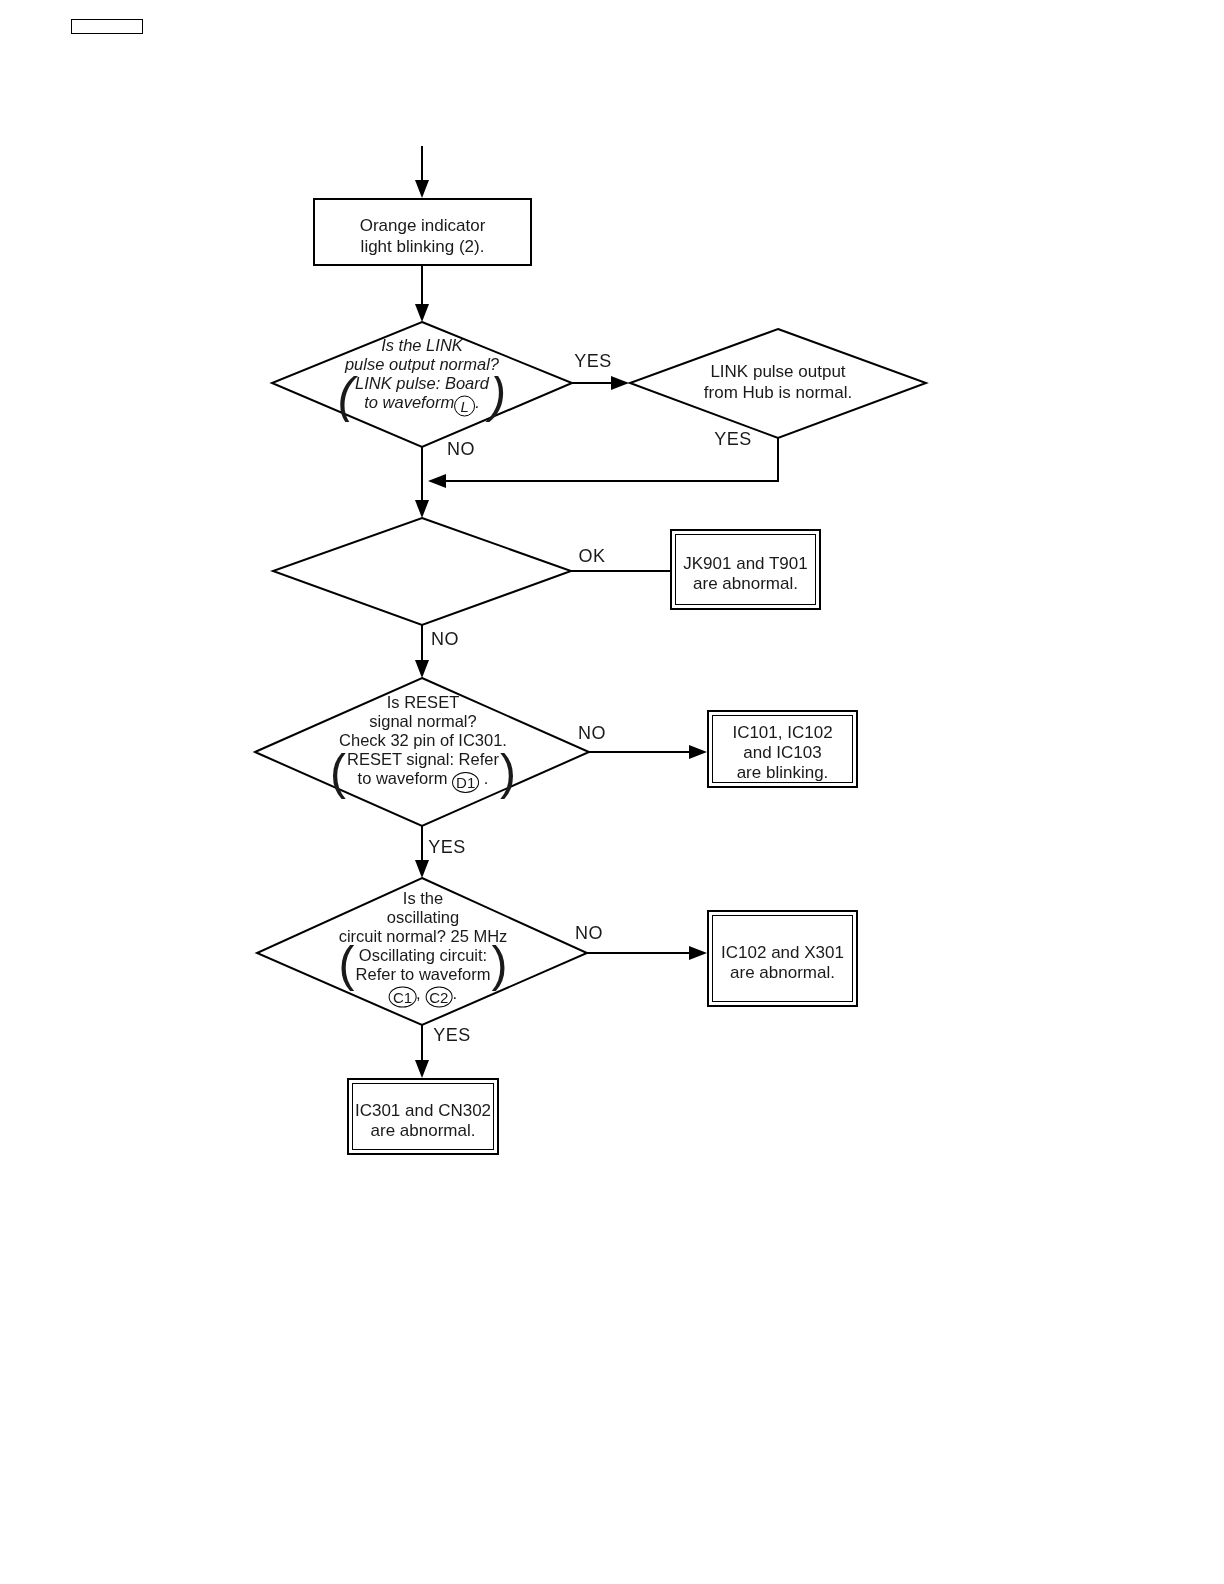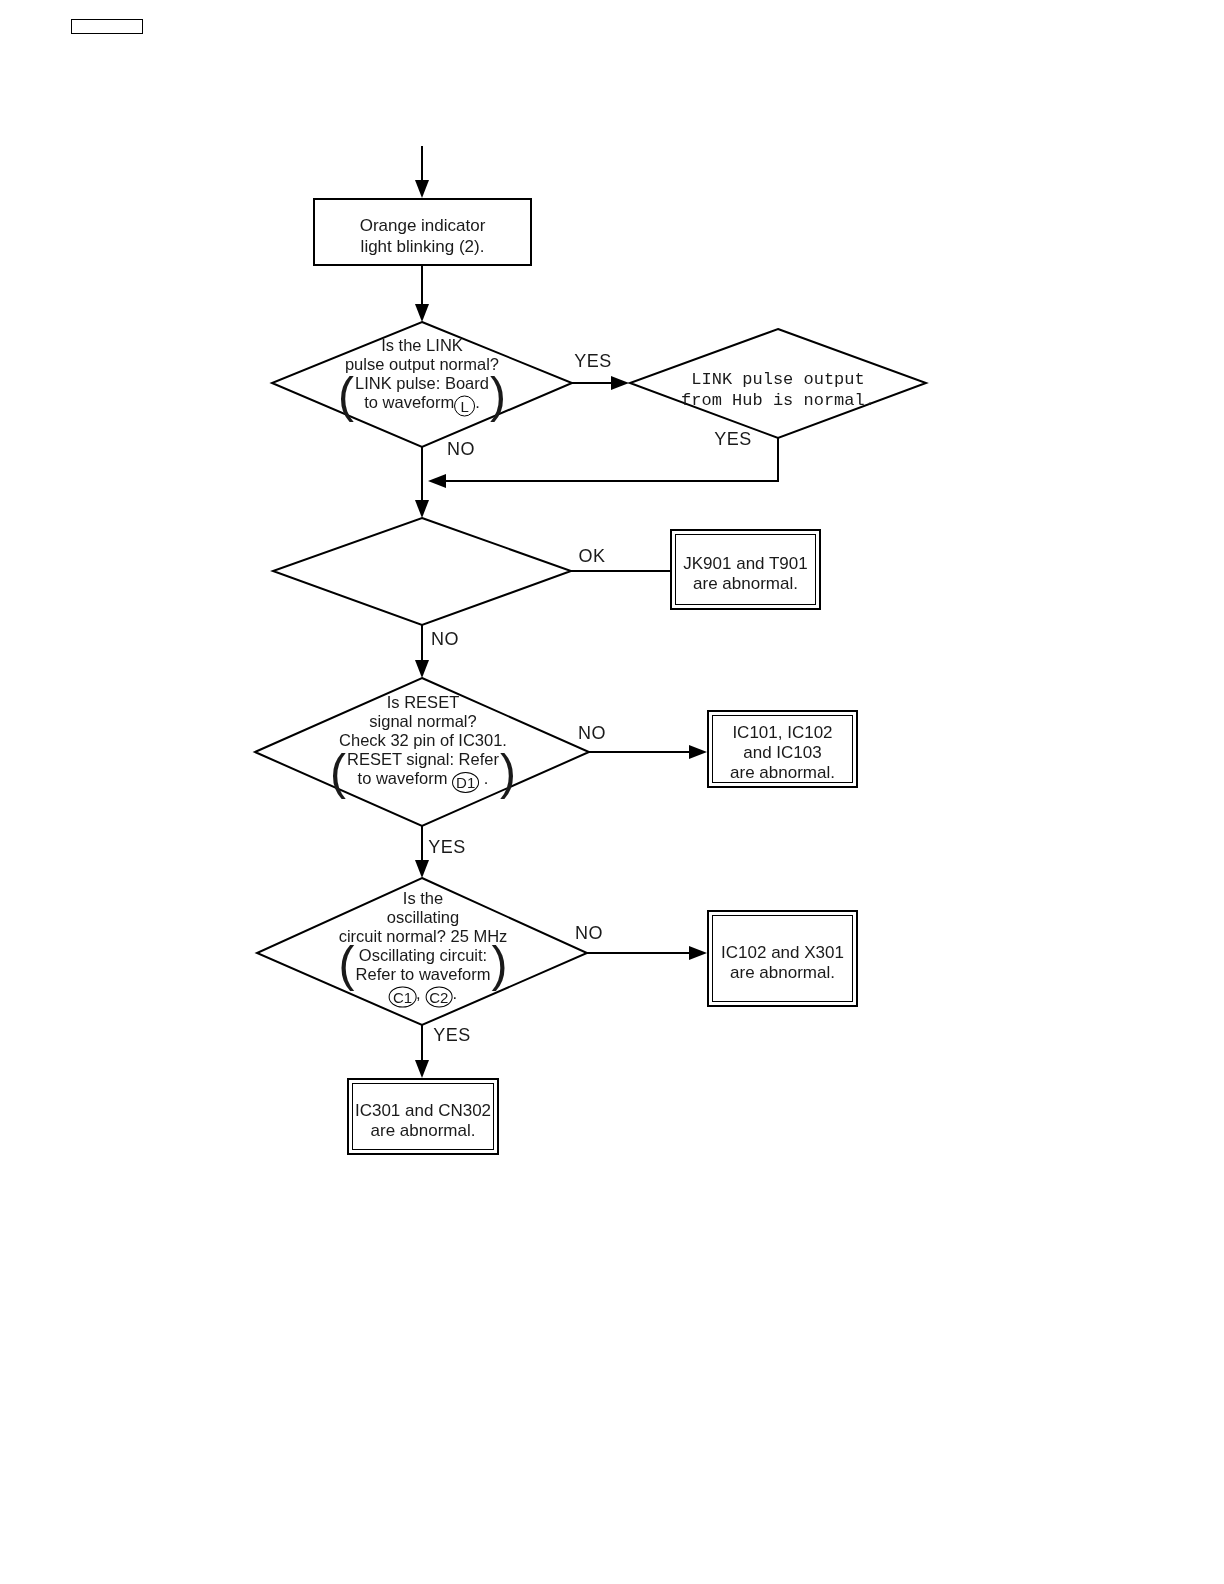--- a/index.html
+++ b/index.html
@@ -145,36 +145,36 @@
   </svg>
 
   <div class="corner-box"></div>
 
 
   <div class="pbox" style="left:313px; top:198px; width:219px; height:68px;">
     <span class="prewrap">Orange indicator
 light blinking (2).</span>
   </div>
 
-  <div class="dtext" style="left:422px; top:376px;">
+  <div class="dtext" style="left:422px; top:376px;font-style:italic;">
     <div>Is the LINK</div>
     <div>pulse output normal?</div>
     <div class="paren-group">
       <span class="paren">(</span>
       <div>
         <div>LINK pulse: Board</div>
         <div>
           <span>to waveform</span><span class="wref">L</span><span>.</span>
         </div>
       </div>
       <span class="paren">)</span>
     </div>
   </div>
 
-  <div class="dtext" style="left:778px; top:390px; font-size:17px; line-height:21px;font-family:Liberation Mono, monospace;">
+  <div class="dtext" style="left:778px; top:382px; font-size:17px; line-height:21px;">
     <span class="prewrap">LINK pulse output
 from Hub is normal.</span>
   </div>
 
 
   <div class="dtext" style="left:423px; top:743px;">
     <div>Is RESET</div>
     <div>signal normal?</div>
     <div>Check 32 pin of IC301.</div>
     <div class="paren-group">
@@ -210,21 +210,21 @@
     <div class="dbox-inner">
       <span class="prewrap">JK901 and T901
 are abnormal.</span>
     </div>
   </div>
 
   <div class="dbox" style="left:707px; top:710px; width:151px; height:78px;">
     <div class="dbox-inner">
       <span class="prewrap">IC101, IC102
 and IC103
-are abnormal.</span>
+are blinking.</span>
     </div>
   </div>
 
   <div class="dbox" style="left:707px; top:910px; width:151px; height:97px;">
     <div class="dbox-inner">
       <span class="prewrap">IC102 and X301
 are abnormal.</span>
     </div>
   </div>
 

